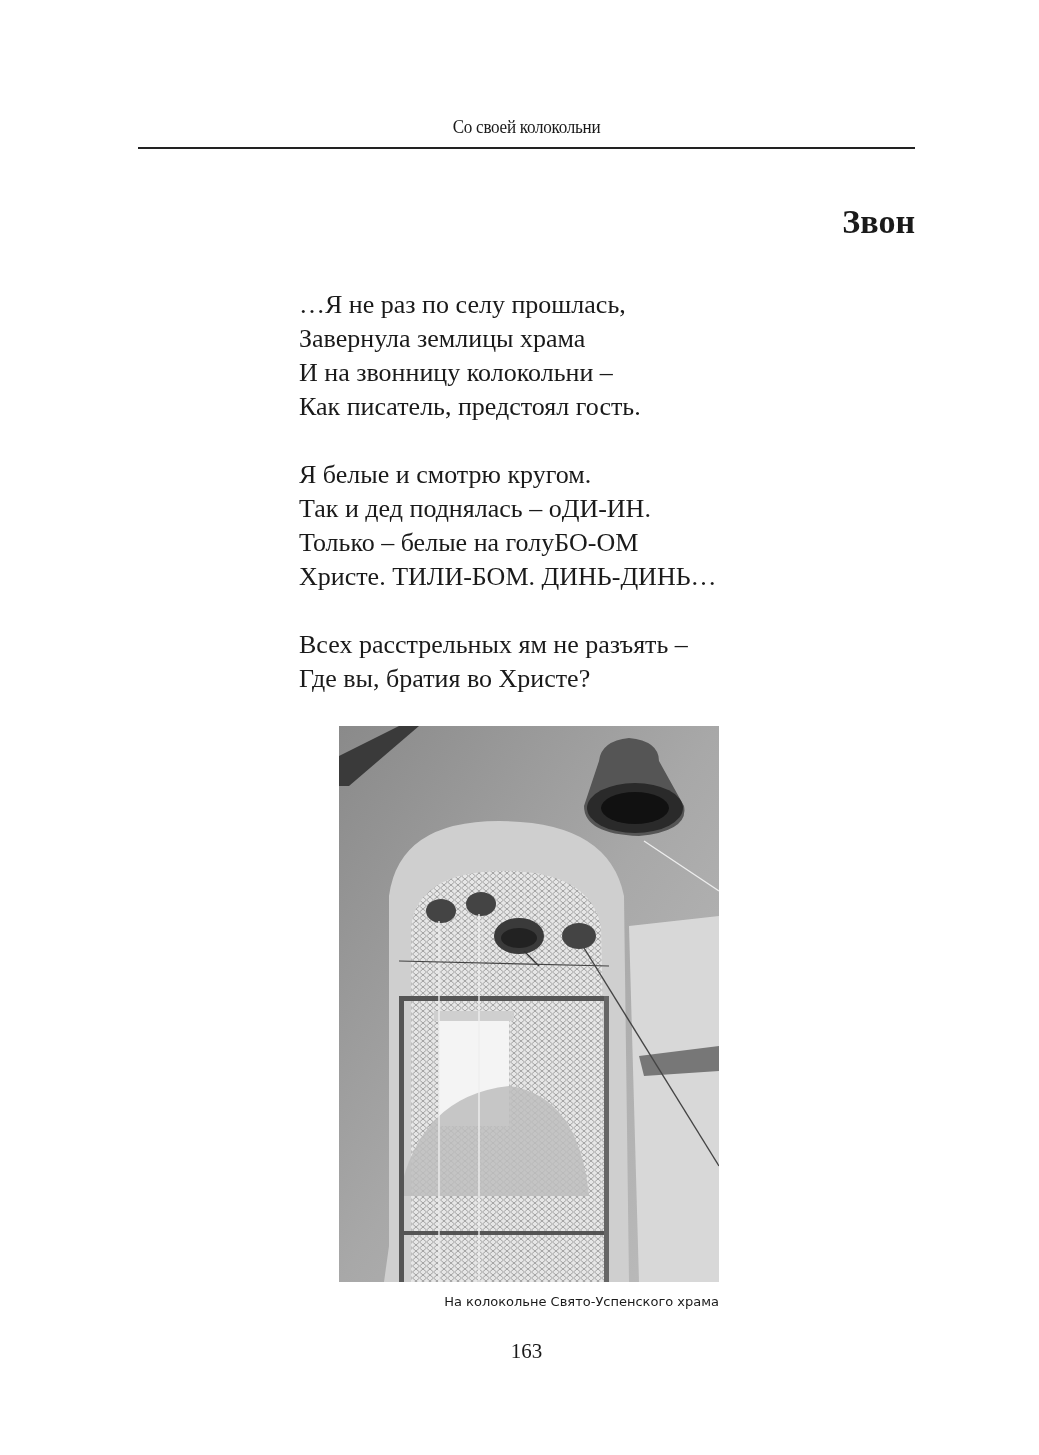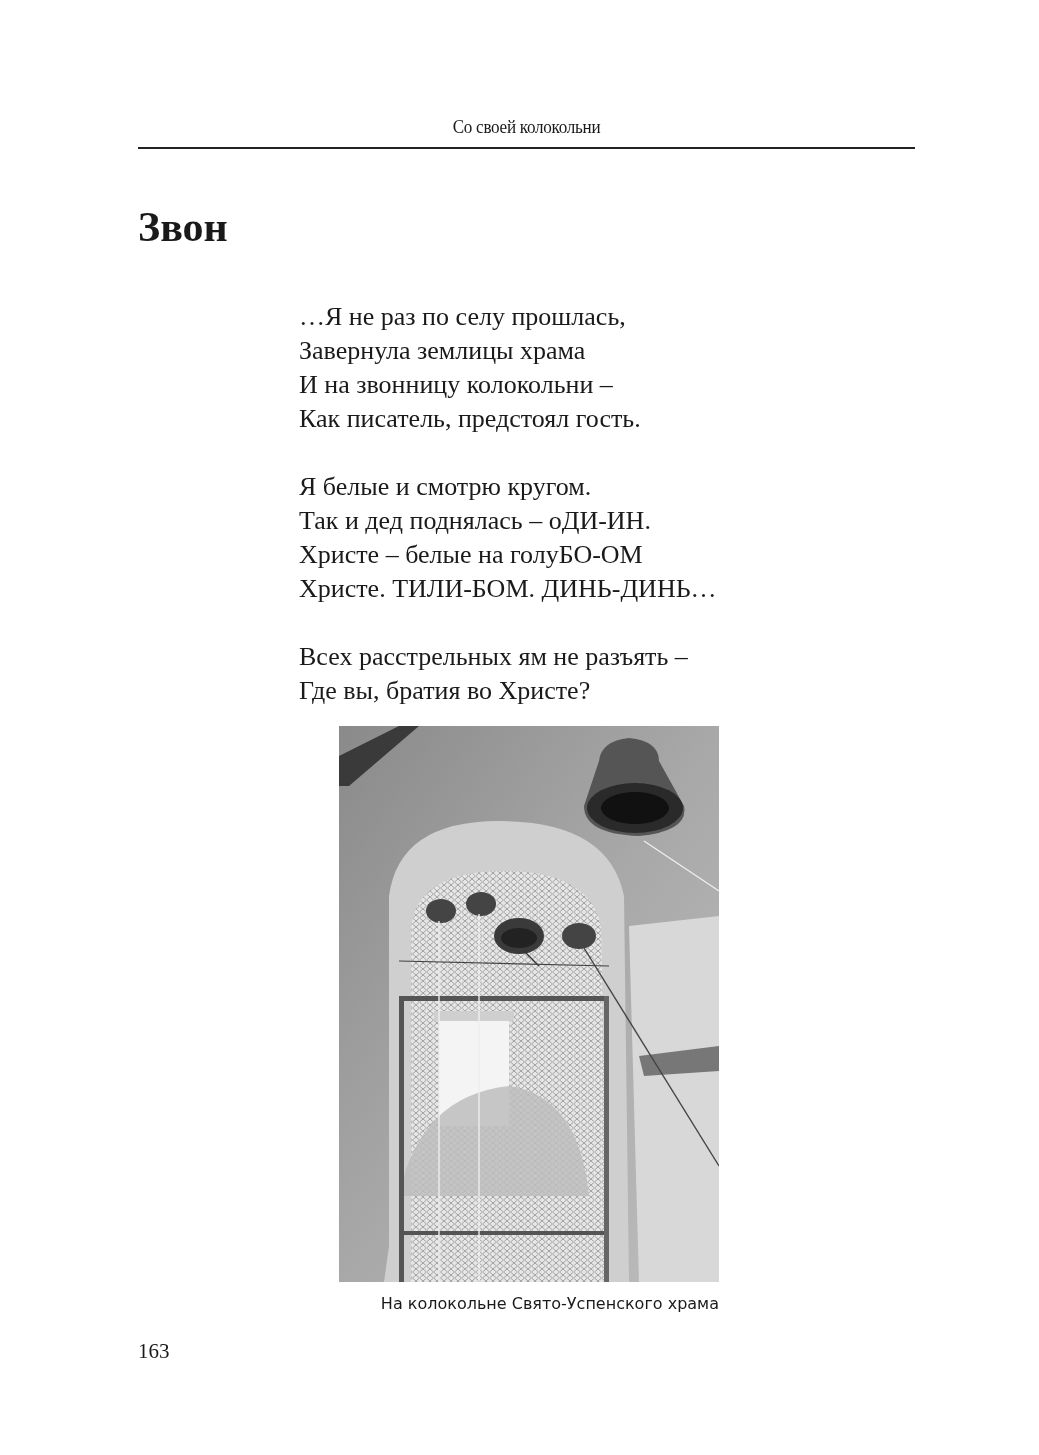--- a/index.html
+++ b/index.html
@@ -6,58 +6,58 @@
     body { width: 1039px; height: 1455px; position: relative; overflow: hidden; color: #1a1a1a; }
     .running-head {
       position: absolute; left: 138px; width: 777px; top: 116px;
       text-align: center; font-family: "Liberation Serif", serif;
       font-size: 19px; letter-spacing: -0.3px; color: #1a1a1a;
       transform: scaleX(0.9); transform-origin: center;
     }
     .rule { position: absolute; left: 138px; width: 777px; top: 147px; height: 2px; background: #222; }
     .title {
       position: absolute; left: 138px; width: 777px; top: 203px;
-      text-align: left; font-family: "Liberation Serif", serif;
-      font-weight: bold; font-size: 42px; color: #1a1a1a;
+      text-align: right; font-family: "Liberation Serif", serif;
+      font-weight: bold; font-size: 34px; color: #1a1a1a;
     }
     .poem { position: absolute; left: 299px; top: 288px; font-family: "Liberation Serif", serif; font-size: 26px; line-height: 34px; color: #1a1a1a; }
-    .stanza { margin: 12px 0 34px 0; }
+    .stanza { margin: 0 0 34px 0; }
     .stanza .line { display: block; white-space: nowrap; }
     .photo {
       position: absolute; left: 339px; top: 726px; width: 380px; height: 556px;
       background: #9a9a9a; overflow: hidden;
     }
     .caption {
       position: absolute; left: 339px; width: 380px; top: 1294px;
-      text-align: right; font-family: "DejaVu Sans", sans-serif; font-size: 16px; color: #1a1a1a;
+      text-align: right; font-family: "DejaVu Sans", sans-serif; font-size: 13px; color: #1a1a1a;
     }
     .page-num {
       position: absolute; left: 138px; width: 777px; top: 1339px;
-      font-family: "Liberation Serif", serif; font-size: 21px; color: #1a1a1a;
+      text-align: center; font-family: "Liberation Serif", serif; font-size: 21px; color: #1a1a1a;
     }
   </style>
 </head>
 <body>
 
 <div class="running-head">Со своей колокольни</div>
 <div class="rule"></div>
 
 <h1 class="title" style="margin:0;">Звон</h1>
 
 <div class="poem">
   <div class="stanza">
     <span class="line">…Я не раз по селу прошлась,</span>
     <span class="line">Завернула землицы храма</span>
     <span class="line">И на звонницу колокольни –</span>
     <span class="line">Как писатель, предстоял гость.</span>
   </div>
   <div class="stanza">
     <span class="line">Я белые и смотрю кругом.</span>
     <span class="line">Так и дед поднялась – оДИ-ИН.</span>
-    <span class="line">Христе – белые на голуБО-ОМ</span>
+    <span class="line">Только – белые на голуБО-ОМ</span>
     <span class="line">Христе. ТИЛИ-БОМ. ДИНЬ-ДИНЬ…</span>
   </div>
   <div class="stanza">
     <span class="line">Всех расстрельных ям не разъять –</span>
     <span class="line">Где вы, братия во Христе?</span>
   </div>
 </div>
 
 <div class="photo" aria-label="Black-and-white photograph of church bells hanging in an arched belfry window with wire mesh">
   <svg width="380" height="556" viewBox="0 0 380 556" xmlns="http://www.w3.org/2000/svg">

